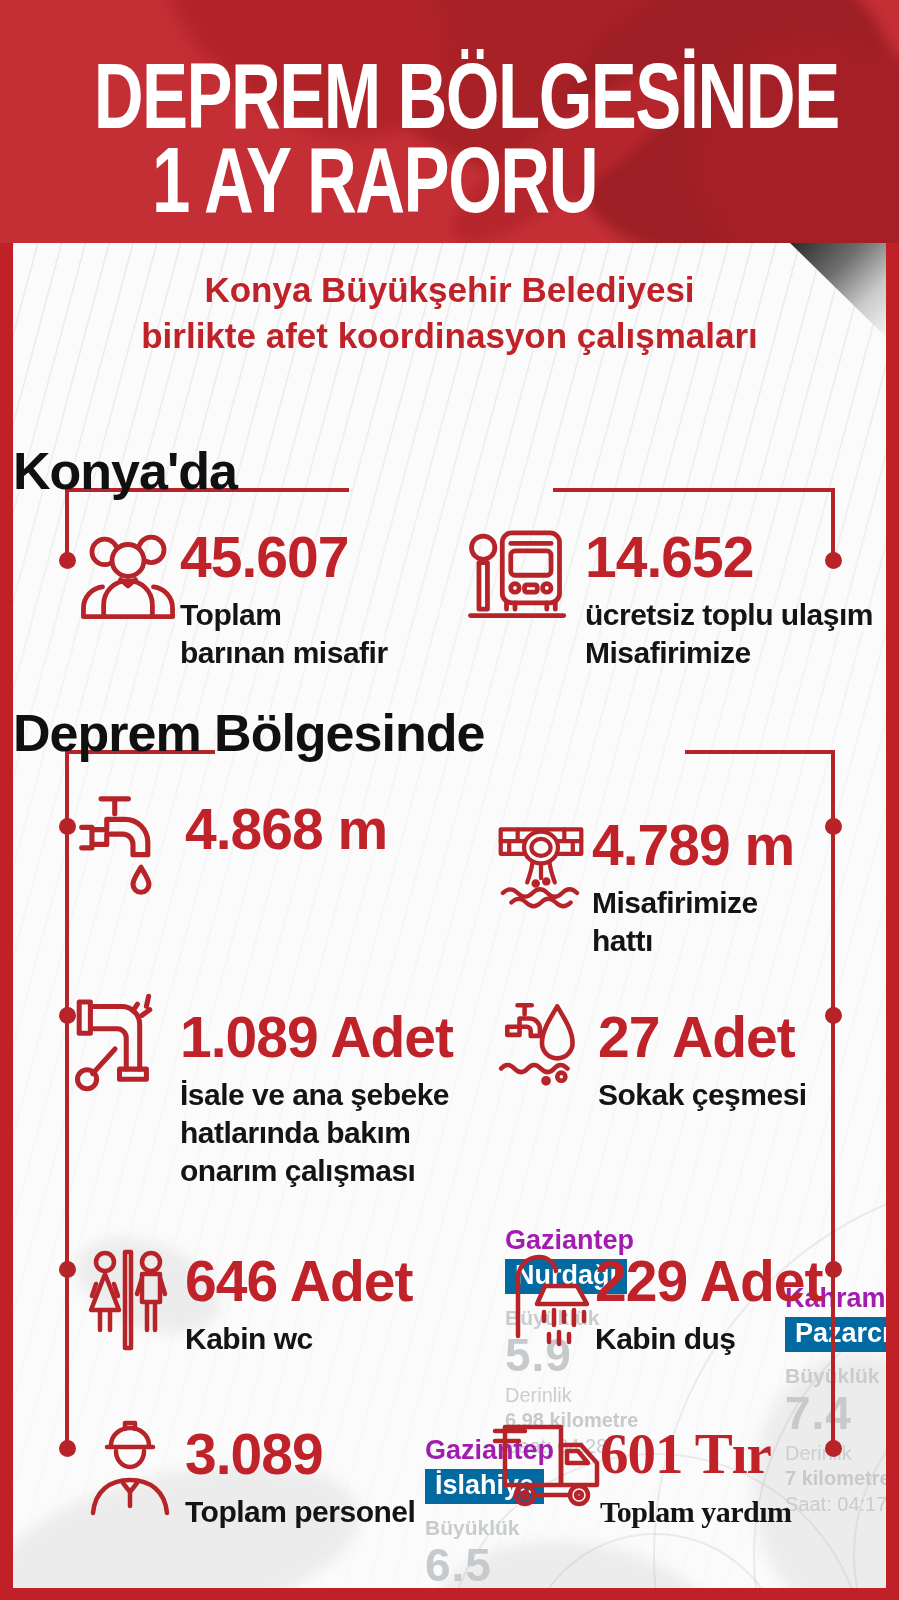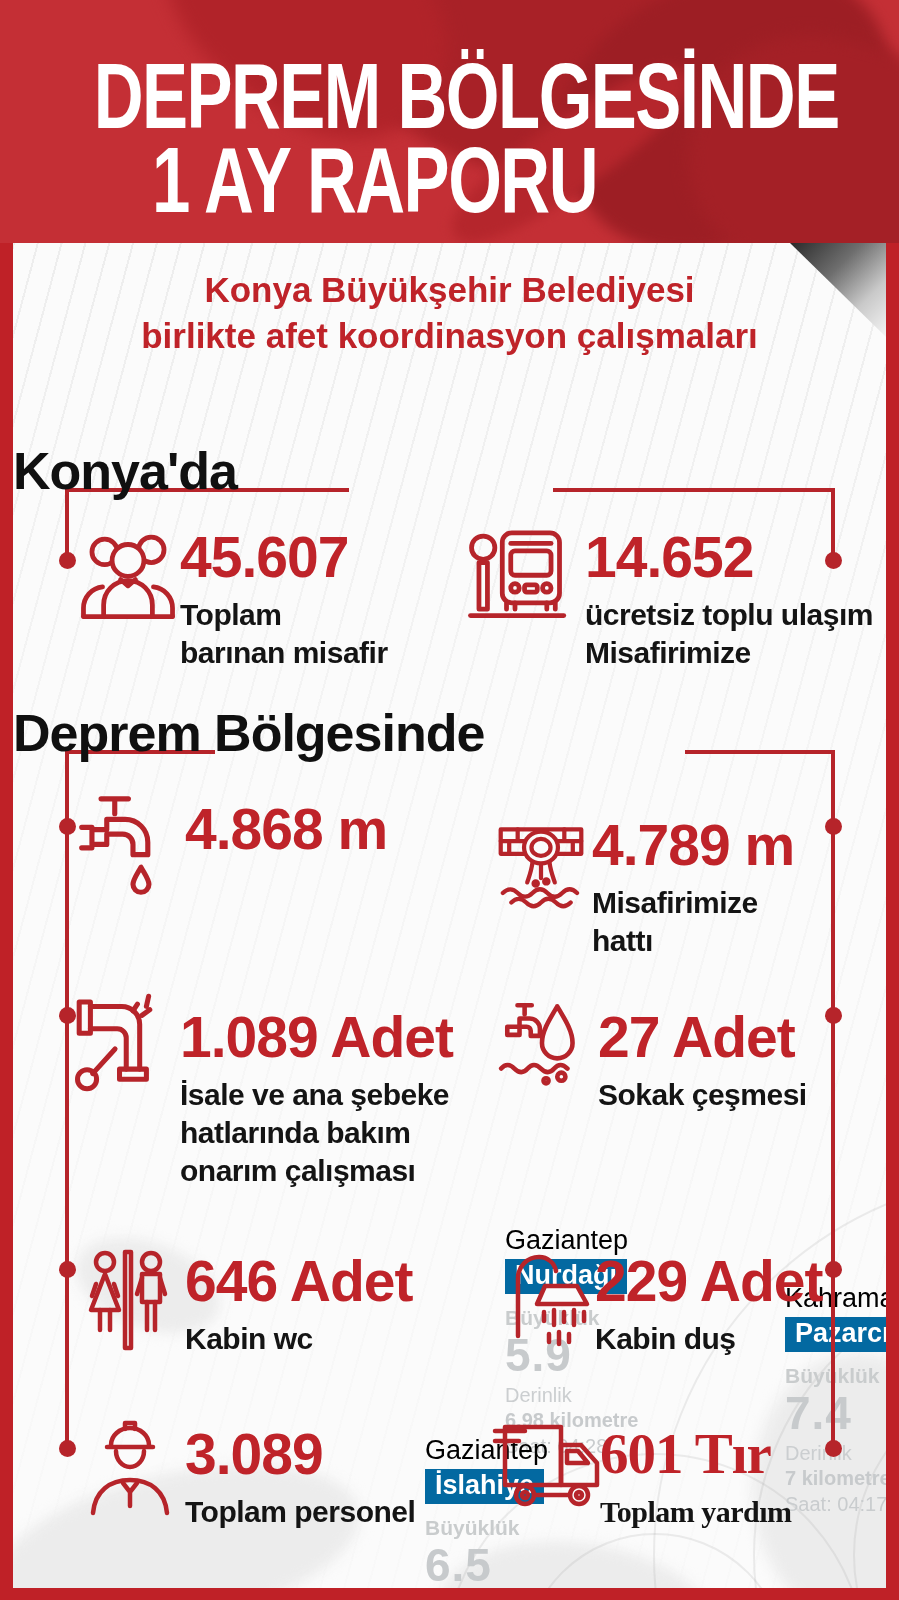--- a/index.html
+++ b/index.html
@@ -26,21 +26,21 @@
       linear-gradient(to bottom, rgba(251,251,251,0) 0%, rgba(251,251,251,0.55) 40%, rgba(251,251,251,0.85) 100%),
       repeating-linear-gradient(105deg, rgba(60,60,60,0.07) 0 2px, rgba(0,0,0,0) 2px 23px);}
   .fold{position:absolute;right:0;top:0;width:96px;height:94px;z-index:6;
     clip-path:polygon(0 0,100% 0,100% 100%);
     background:linear-gradient(135deg,#2a2a2a 0%,#6e6e6e 38%,#c9c9c9 70%,#f4f4f4 100%);}
   
   .deco{position:absolute;z-index:1;}
   .blob{position:absolute;background:#ececec;border-radius:50%;filter:blur(7px);}
   .ripple{position:absolute;border:2px solid rgba(150,150,150,0.16);border-radius:50%;}
   .quake{position:absolute;z-index:1;white-space:nowrap;}
-  .q-city{font-size:27px;font-weight:400;color:#000000;}
+  .q-city{font-size:27px;font-weight:700;color:#a21caf;}
   .q-box{display:inline-block;margin-top:3px;padding:1px 10px 3px 10px;background:#0369a1;color:#ffffff;font-size:27px;font-weight:700;}
   .q-sm{margin-top:12px;font-size:21px;font-weight:700;color:#c9cccd;}
   .q-big{margin-top:2px;font-size:46px;line-height:46px;font-weight:800;color:#c7cacc;letter-spacing:1px;}
   .q-d{margin-top:6px;font-size:20px;color:#cbced0;}
   .q-db{margin-top:2px;font-size:20px;font-weight:700;color:#c7cacc;}
   .q-t{margin-top:3px;font-size:20px;color:#c9ccce;}
   
   .subtitle{position:absolute;left:0;top:24px;width:873px;text-align:center;z-index:3;color:#bf2329;font-weight:700;font-size:35px;line-height:46px;}
   .sec-title{position:absolute;width:772px;text-align:left;z-index:3;color:#101010;font-weight:800;font-size:52px;letter-spacing:-1px;}
   

